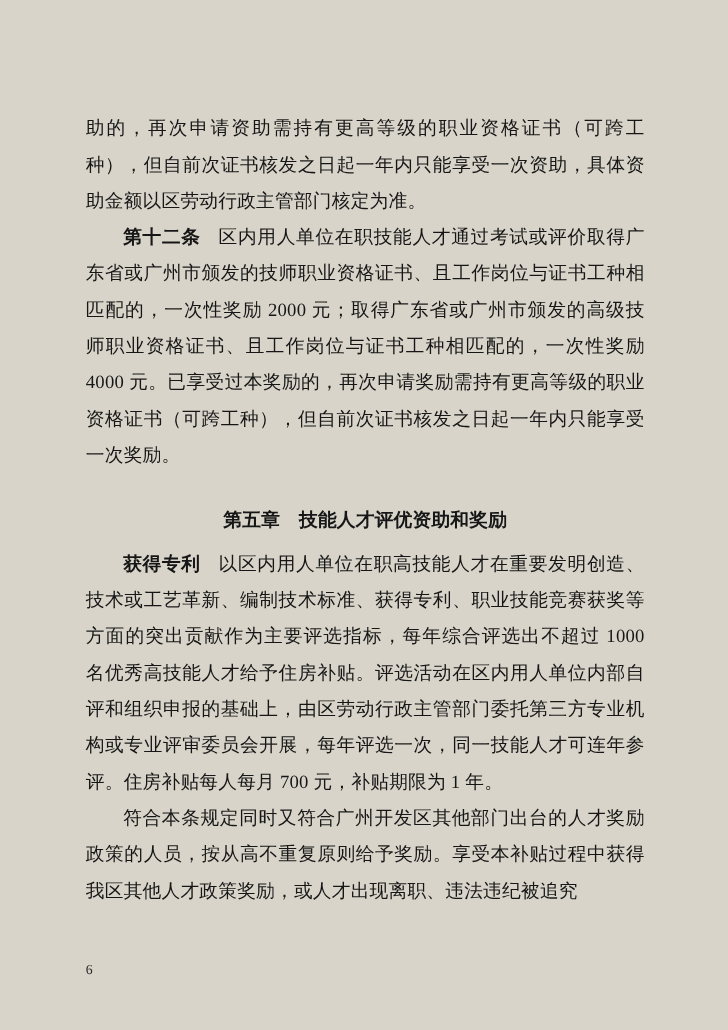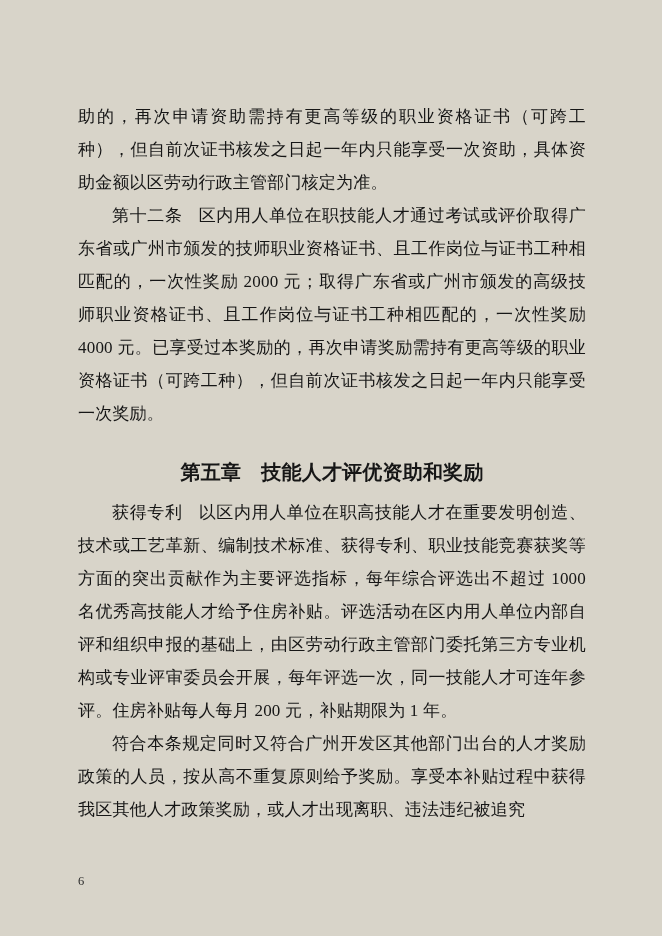--- a/index.html
+++ b/index.html
@@ -31,28 +31,28 @@
       letter-spacing: 0.2px;
     }
     p {
       margin: 0;
     }
     .indent {
       text-indent: 2em;
     }
     .lead {
       font-family: "Liberation Sans", "DejaVu Sans", sans-serif;
-      font-weight: normal;
+      font-weight: bold;
       margin-right: 0.95em;
     }
     .chapter-heading {
       text-align: center;
       font-family: "Liberation Sans", "DejaVu Sans", sans-serif;
       font-weight: bold;
-      font-size: 20px;
+      font-size: 17px;
       line-height: 33px;
       margin: 26px 0 7px 0;
       text-indent: 0;
     }
     .closing-paragraph {
       margin-top: 0;
     }
     .page-number {
       position: absolute;
       left: 78px;
@@ -71,21 +71,21 @@
 
     <p>助的，再次申请资助需持有更高等级的职业资格证书（可跨工种），但自前次证书核发之日起一年内只能享受一次资助，具体资助金额以区劳动行政主管部门核定为准。</p>
 
     <p class="indent">
       <span class="lead">第十二条</span><span>区内用人单位在职技能人才通过考试或评价取得广东省或广州市颁发的技师职业资格证书、且工作岗位与证书工种相匹配的，一次性奖励 2000 元；取得广东省或广州市颁发的高级技师职业资格证书、且工作岗位与证书工种相匹配的，一次性奖励 4000 元。已享受过本奖励的，再次申请奖励需持有更高等级的职业资格证书（可跨工种），但自前次证书核发之日起一年内只能享受一次奖励。</span>
     </p>
 
     <p class="chapter-heading">第五章　技能人才评优资助和奖励</p>
 
     <p class="indent">
-      <span class="lead">获得专利</span><span>以区内用人单位在职高技能人才在重要发明创造、技术或工艺革新、编制技术标准、获得专利、职业技能竞赛获奖等方面的突出贡献作为主要评选指标，每年综合评选出不超过 1000 名优秀高技能人才给予住房补贴。评选活动在区内用人单位内部自评和组织申报的基础上，由区劳动行政主管部门委托第三方专业机构或专业评审委员会开展，每年评选一次，同一技能人才可连年参评。住房补贴每人每月 200 元，补贴期限为 1 年。</span>
+      <span class="lead">获得专利</span><span>以区内用人单位在职高技能人才在重要发明创造、技术或工艺革新、编制技术标准、获得专利、职业技能竞赛获奖等方面的突出贡献作为主要评选指标，每年综合评选出不超过 1000 名优秀高技能人才给予住房补贴。评选活动在区内用人单位内部自评和组织申报的基础上，由区劳动行政主管部门委托第三方专业机构或专业评审委员会开展，每年评选一次，同一技能人才可连年参评。住房补贴每人每月 700 元，补贴期限为 1 年。</span>
     </p>
 
     <p class="indent closing-paragraph">符合本条规定同时又符合广州开发区其他部门出台的人才奖励政策的人员，按从高不重复原则给予奖励。享受本补贴过程中获得我区其他人才政策奖励，或人才出现离职、违法违纪被追究</p>
 
   </div>
 
   <div class="page-number">6</div>
 
 </div>
 

